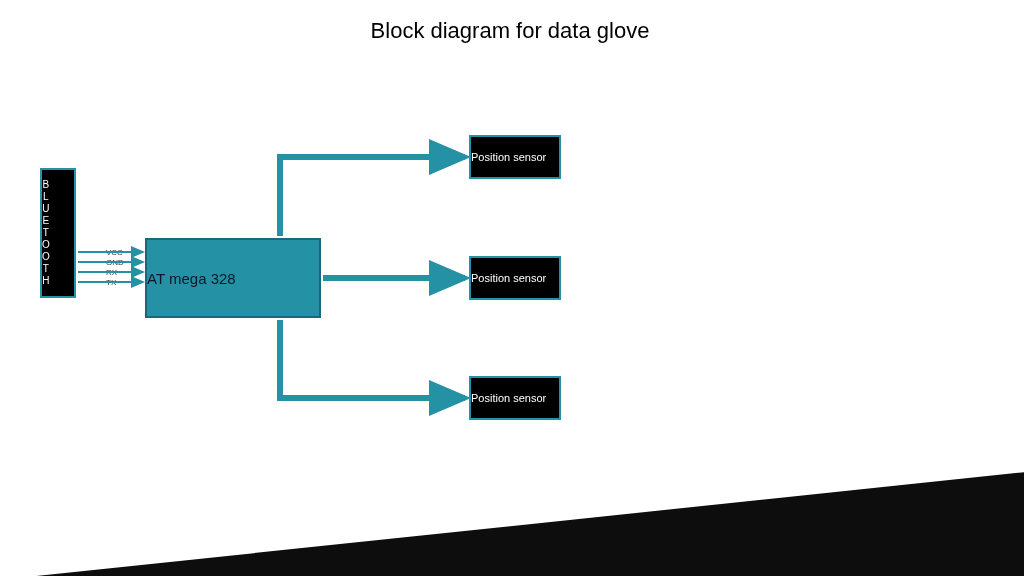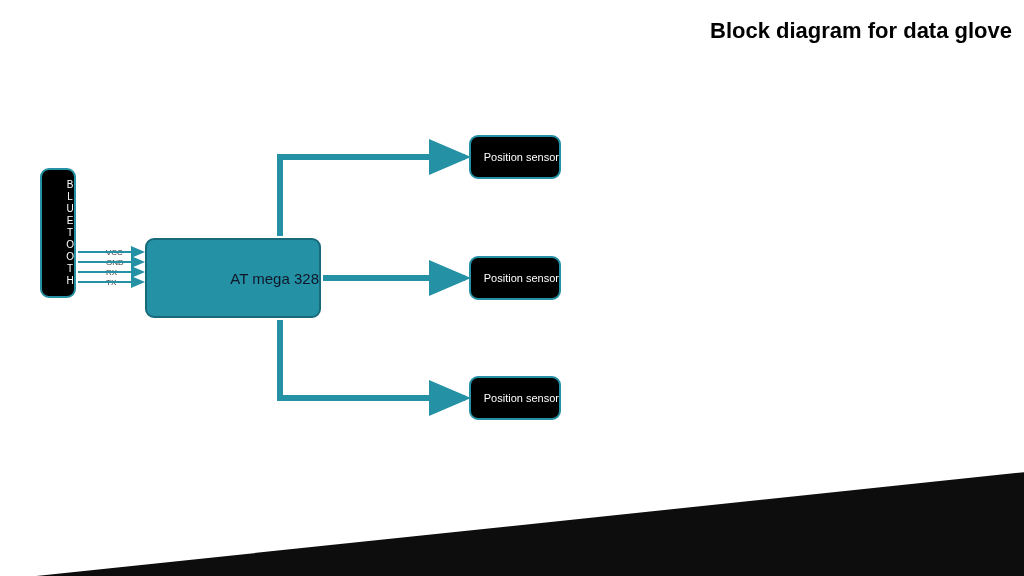--- a/index.html
+++ b/index.html
@@ -1,18 +1,18 @@
 <!DOCTYPE html>
 <html><head>
 <meta charset="utf-8">
 <style>
   html,body{margin:0;padding:0;width:1024px;height:576px;background:#fff;font-family:"Segoe UI",Arial,sans-serif;overflow:hidden}
   .stage{position:relative;width:1024px;height:576px}
-  .title{position:absolute;left:0;right:12px;top:18px;text-align:right;font-weight:700;font-size:22px;color:#000}
-  .block{position:absolute;box-sizing:border-box;display:flex;align-items:center;justify-content:flex-end;text-align:center;border-radius:9px}
+  .title{position:absolute;left:0;right:4px;top:18px;text-align:center;font-weight:400;font-size:22px;color:#000}
+  .block{position:absolute;box-sizing:border-box;display:flex;align-items:center;justify-content:flex-start;text-align:center;border-radius:0}
   .bt{left:40px;top:168px;width:36px;height:130px;background:#000;border:2px solid #2591a5;color:#fff;font-size:10px;line-height:12px;letter-spacing:0}
   .bt span{display:block}
   .mcu{left:145px;top:238px;width:176px;height:80px;background:#2591a5;border:2px solid #176a7a;color:#0f172a;font-size:15px}
   .sensor{width:92px;height:44px;background:#000;border:2px solid #2591a5;color:#fff;font-size:11px;line-height:13px}
   .s1{left:469px;top:135px}
   .s2{left:469px;top:256px}
   .s3{left:469px;top:376px}
   .pin{position:absolute;font-size:8px;color:#333;left:106px}
   .p1{top:248px}.p2{top:258px}.p3{top:268px}.p4{top:278px}
   svg.wires{position:absolute;left:0;top:0;width:1024px;height:576px;pointer-events:none}

